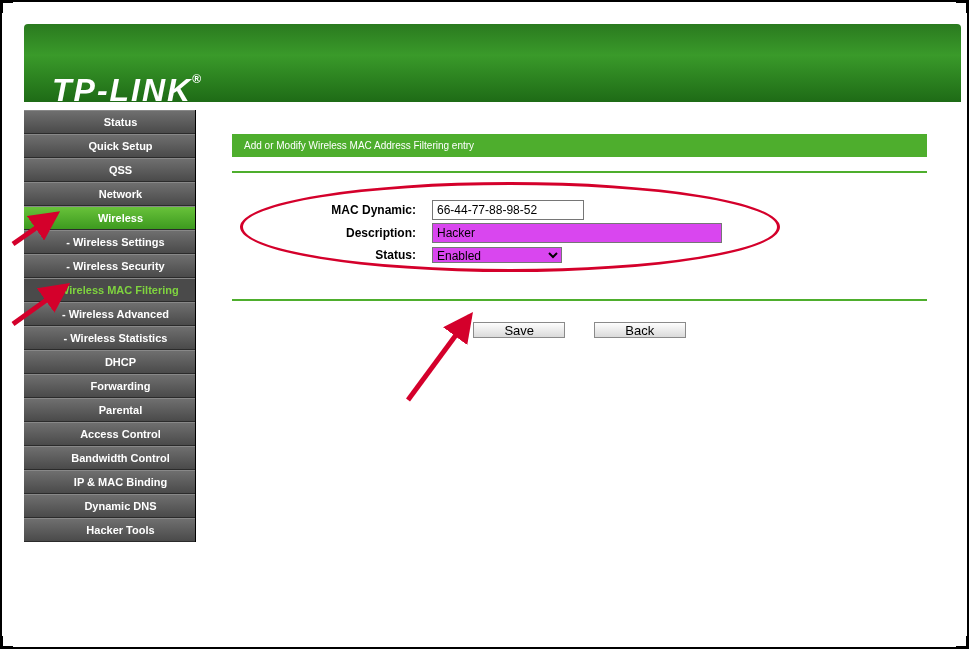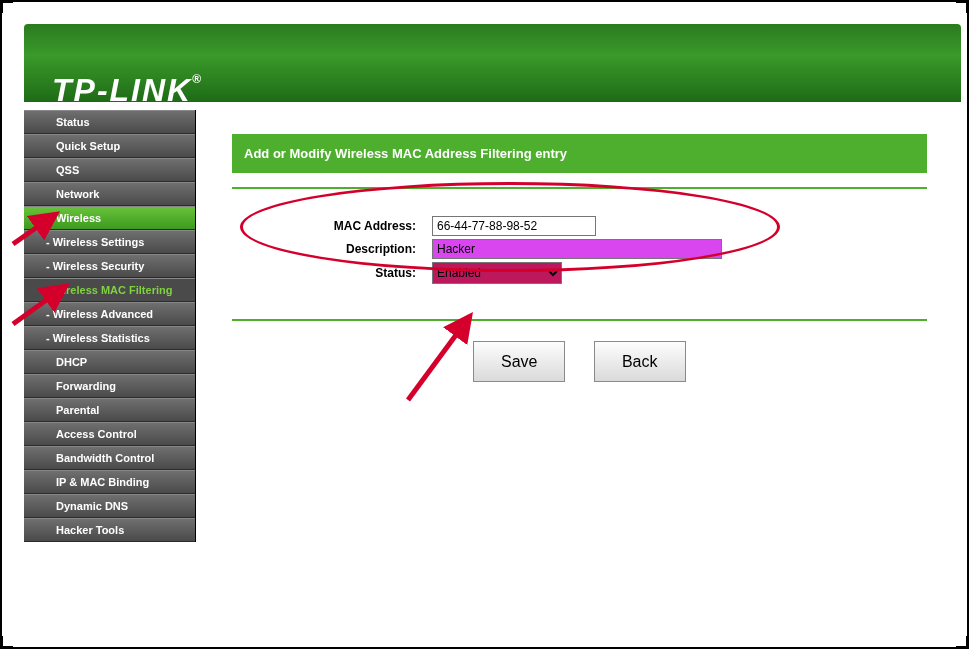--- a/index.html
+++ b/index.html
@@ -16,47 +16,48 @@
   .sidebar {
     position: absolute; left: 22px; top: 108px; width: 172px;
     border-right: 1px solid #000;
   }
   .sidebar ul { list-style: none; }
   .sidebar li {
     font-size: 11px; font-weight: bold; color: #fff; padding: 5px 10px 5px 32px;
     background: linear-gradient(#6f6f6f, #4a4a4a);
     border-top: 1px solid #888; border-bottom: 1px solid #2b2b2b;
     cursor: pointer;
+    text-align: center;
   }
   .sidebar li.active { background: linear-gradient(#68c23a, #3d9a1f); color: #fff; }
   .sidebar li.sub { padding-left: 22px; font-weight: bold; }
   .sidebar li.sub-active { background: #4a4a4a; color: #7fd33f; padding-left: 22px; }
 
   .content {
     position: absolute; left: 210px; top: 108px; right: 10px; bottom: 10px;
     padding: 24px 30px 0 20px;
     background: #fff;
   }
   .page-title {
-    background: #4eae2d; color: #fff; font-size: 13px; font-weight: bold;
-    padding: 12px 12px;
+    background: #4eae2d; color: #fff; font-size: 10px; font-weight: normal;
+    padding: 6px 12px;
   }
   .hr { border: none; border-top: 2px solid #4eae2d; margin: 14px 0; }
 
   .form-area { position: relative; padding: 10px 0 18px 0; }
   .form-row { display: flex; align-items: center; margin: 3px 0; }
   .form-label { width: 200px; text-align: right; font-size: 12px; font-weight: bold; color: #000; padding-right: 16px; }
   .form-input input[type=text] { font-size: 12px; height: 20px; border: 1px solid #767676; padding: 1px 4px; }
-  .mac-input { width: 164px; }
+  .mac-input { width: 152px; }
   .desc-input { width: 290px; background: #d946ef; }
-  .status-select { width: 130px; height: 22px; font-size: 12px; border: 1px solid #767676; background: #be185d; }
+  .status-select { width: 130px; height: 16px; font-size: 12px; border: 1px solid #767676; background: #d946ef; }
 
   .button-row { text-align: center; padding-top: 6px; }
   .btn {
-    display: inline-block; width: 92px; height: 41px; font-size: 16px;
+    display: inline-block; width: 92px; height: 16px; font-size: 13px;
     background: linear-gradient(#fdfdfd, #dadada); border: 1px solid #8a8a8a;
     cursor: pointer; margin: 0 12px;
   }
 
   
   .ellipse {
     position: absolute; border: 3px solid #d4002b; border-radius: 50%;
     pointer-events: none;
   }
   .ell1 { left: 238px; top: 180px; width: 540px; height: 90px; }
@@ -104,21 +105,21 @@
         <li>Hacker Tools</li>
       </ul>
   </nav>
 
   <main class="content">
     <div class="page-title">Add or Modify Wireless MAC Address Filtering entry</div>
     <hr class="hr">
 
     <div class="form-area">
       <div class="form-row">
-        <div class="form-label">MAC Address:</div>
+        <div class="form-label">MAC Dynamic:</div>
         <div class="form-input"><input type="text" class="mac-input" value="66-44-77-88-98-52" style=""></div>
       </div>
       <div class="form-row">
         <div class="form-label">Description:</div>
         <div class="form-input"><input type="text" class="desc-input" value="Hacker" style=""></div>
       </div>
       <div class="form-row">
         <div class="form-label">Status:</div>
         <div class="form-input">
           <select class="status-select">

